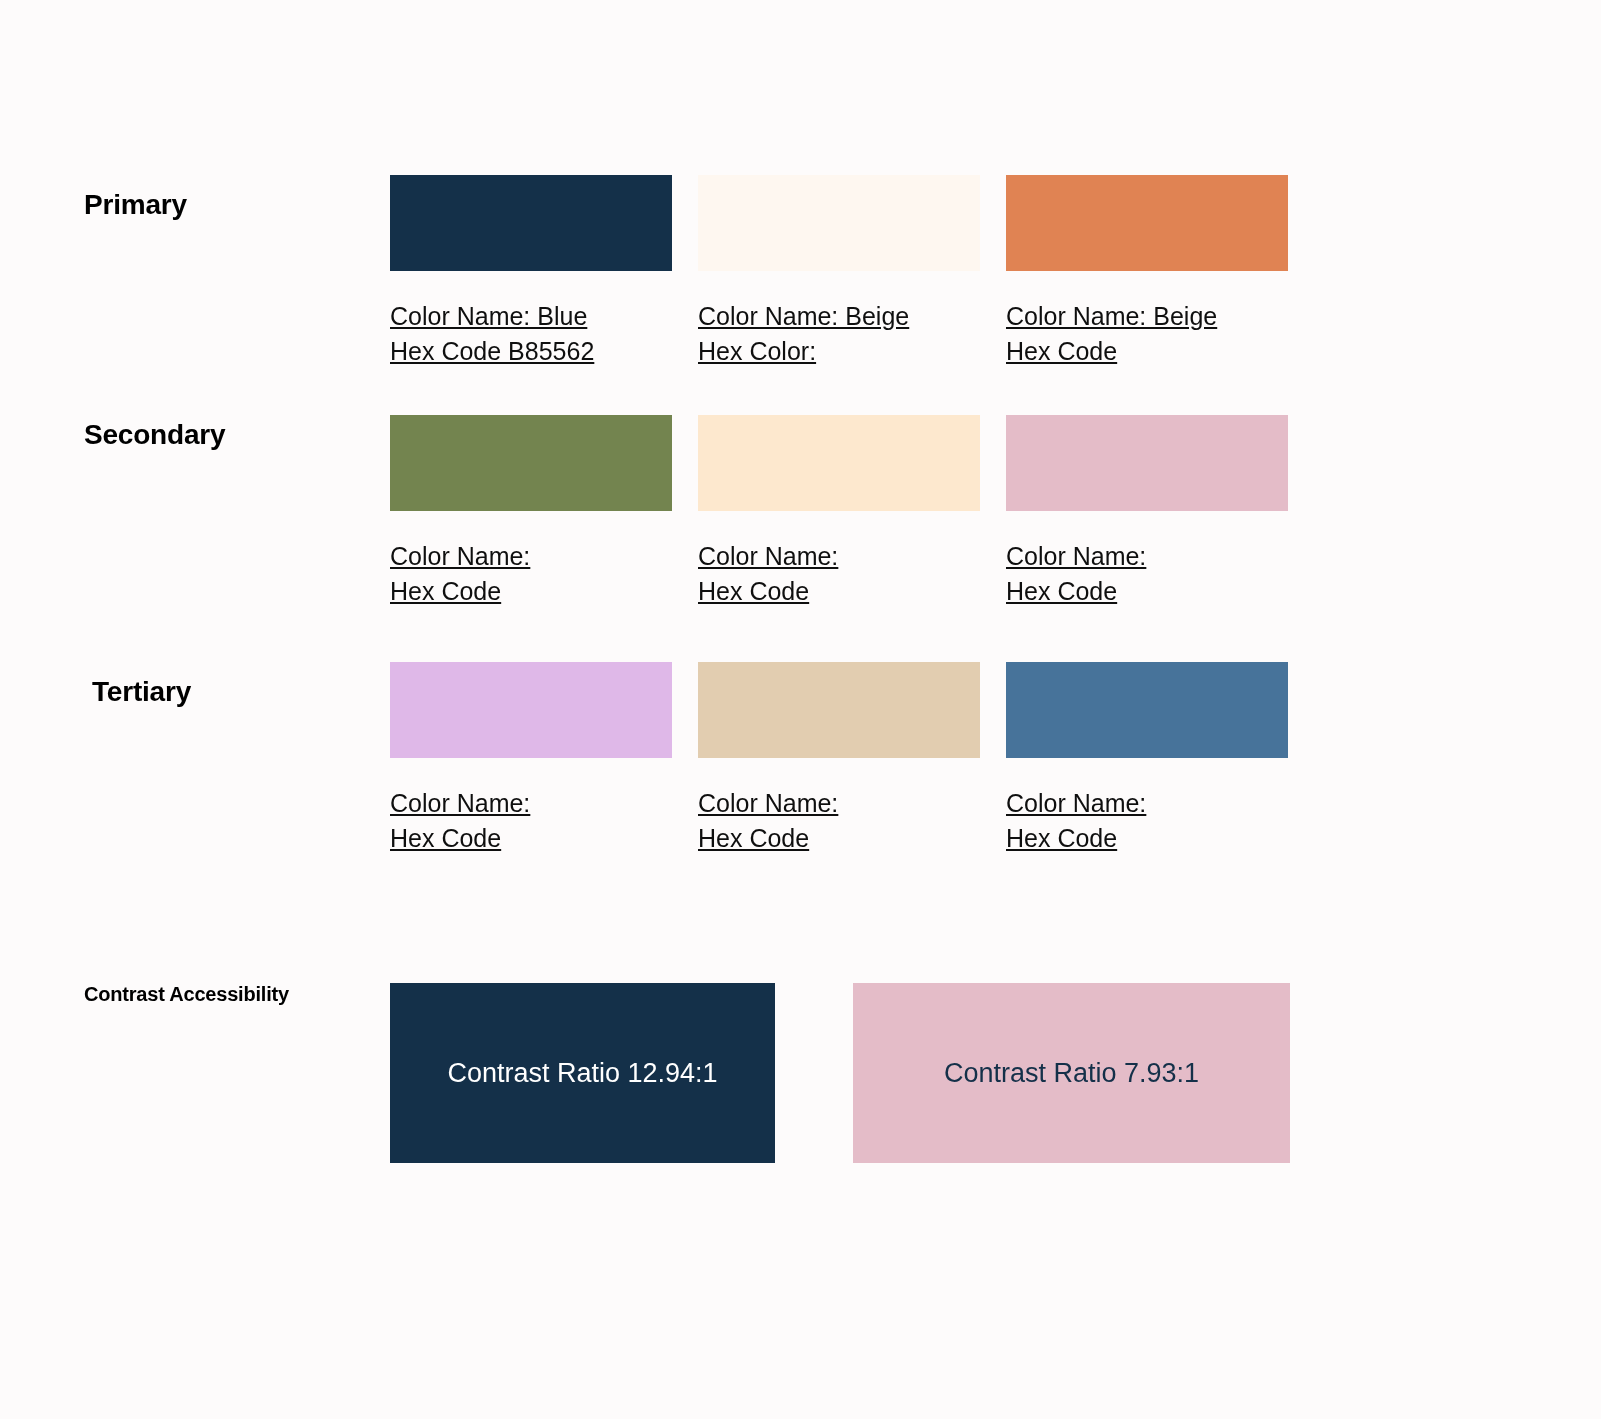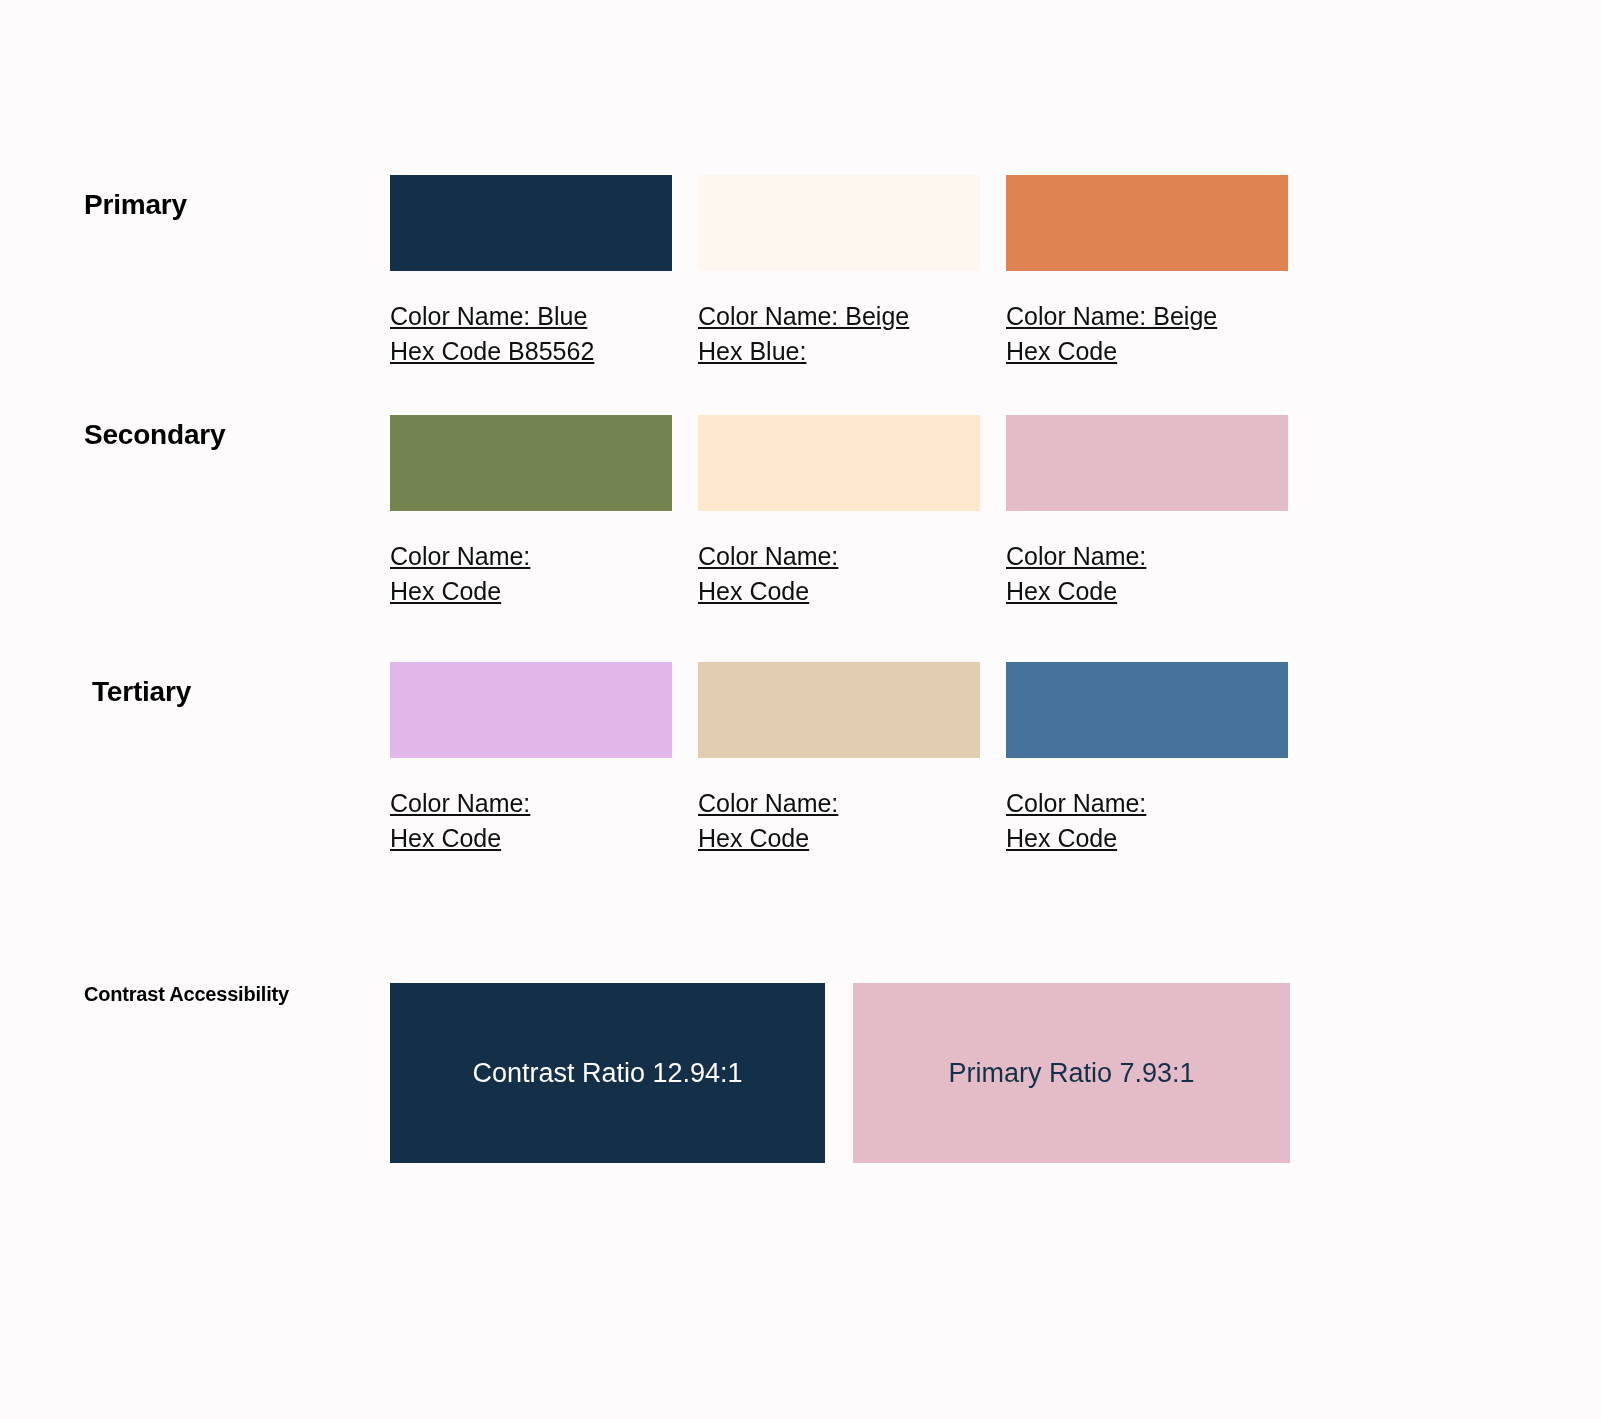--- a/index.html
+++ b/index.html
@@ -86,21 +86,21 @@
   }
   .contrast-block {
     position: absolute;
     top: 0;
     height: 180px;
     display: flex;
     align-items: center;
     justify-content: center;
     font-size: 27px;
   }
-  #contrast-block-0 { left: 390px; width: 435px; }
+  #contrast-block-0 { left: 390px; width: 385px; }
   #contrast-block-1 { left: 853px; width: 437px; }
 </style>
 </head>
 <body style="background: rgb(253, 251, 251);">
 
 <div class="board">
   <div id="palette-rows">
       <div class="palette-row" style="top: 175px; height: 230px;">
         <div class="row-label" style="top: 14px;">Primary</div>
         <div class="swatch-track">
@@ -108,21 +108,21 @@
             <div class="swatch-chip" style="background: rgb(20, 48, 73);"></div>
             <div class="swatch-caption">
               <span>Color Name: Blue</span>
               <span>Hex Code B85562</span>
             </div>
           </div>
           <div class="swatch-cell" style="left: 308px;">
             <div class="swatch-chip" style="background: rgb(254, 247, 240);"></div>
             <div class="swatch-caption">
               <span>Color Name: Beige</span>
-              <span>Hex Blue:</span>
+              <span>Hex Color:</span>
             </div>
           </div>
           <div class="swatch-cell" style="left: 616px;">
             <div class="swatch-chip" style="background: rgb(224, 131, 83);"></div>
             <div class="swatch-caption">
               <span>Color Name: Beige</span>
               <span>Hex Code</span>
             </div>
           </div>
         </div>
@@ -180,17 +180,17 @@
         </div>
       </div>
     </div>
   <div class="contrast-section">
     <div class="contrast-label">Contrast Accessibility</div>
     <div id="contrast-blocks">
         <div class="contrast-block" id="contrast-block-0" style="background: rgb(20, 48, 73); color: rgb(255, 255, 255);">
           <span>Contrast Ratio 12.94:1</span>
         </div>
         <div class="contrast-block" id="contrast-block-1" style="background: rgb(228, 188, 200); color: rgb(20, 48, 73);">
-          <span>Primary Ratio 7.93:1</span>
+          <span>Contrast Ratio 7.93:1</span>
         </div>
       </div>
   </div>
 </div>
 
 </body></html>

